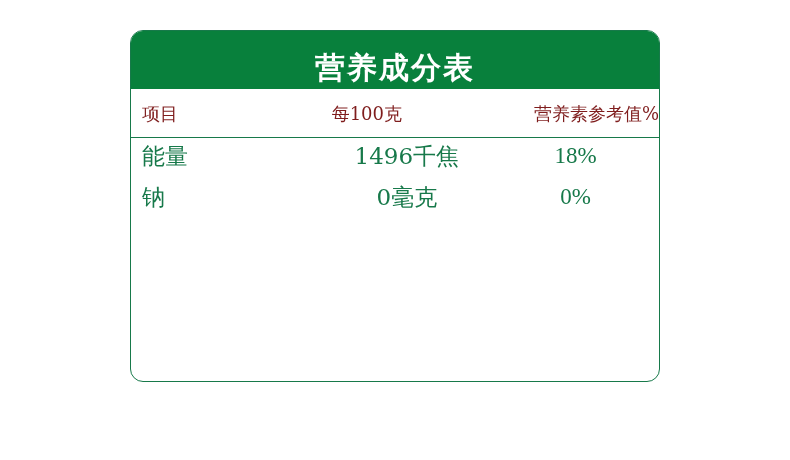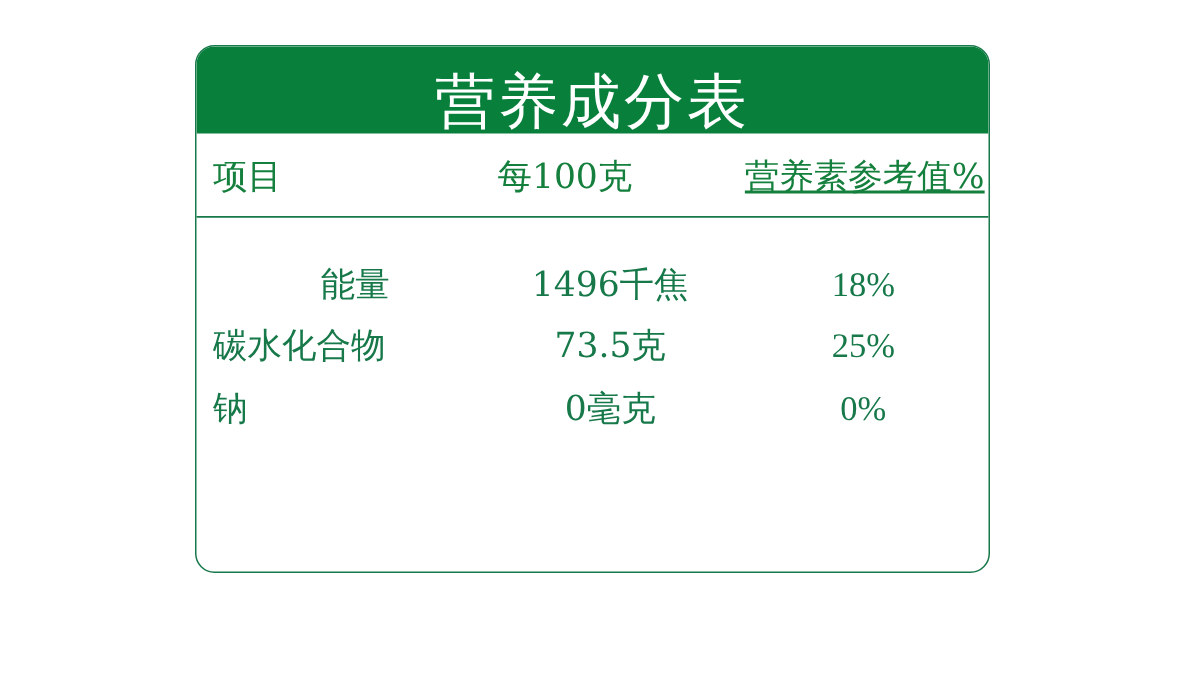--- a/index.html
+++ b/index.html
@@ -33,65 +33,64 @@
     height: 58px;
     background: #08803C;
     display: flex;
     align-items: center;
     justify-content: center;
     border-top-left-radius: 11px;
     border-top-right-radius: 11px;
   }
   .card-header .title {
     color: #ffffff;
-    font-size: 40px;
-    font-weight: normal;
+    font-size: 30px;
+    font-weight: bold;
     letter-spacing: 2px;
     line-height: 1;
     margin-top: 16px;
   }
 
   
   .nut-table {
     width: 100%;
     border-collapse: collapse;
     table-layout: fixed;
   }
   .nut-table col.c-item  { width: 38%; }
   .nut-table col.c-per   { width: 30%; }
   .nut-table col.c-nrv   { width: 32%; }
 
   .nut-table thead th {
     font-weight: normal;
-    color: #15803d;
-    font-size: 23px;
+    color: #7f1d1d;
+    font-size: 18px;
     padding: 13px 0 11px 0;
     border-bottom: 1.6px solid #17794A;
   }
   .nut-table thead th.h-item {
     text-align: left;
     padding-left: 11px;
   }
   .nut-table thead th.h-per {
     text-align: left;
     padding-right: 6px;
   }
   .nut-table thead th.h-nrv {
-    text-align: center;
+    text-align: right;
     padding-left: 4px;
-    text-decoration: underline;
   }
 
   .nut-table tbody td {
     font-size: 23px;
     color: #17794A;
     padding: 6px 0 5px 0;
     line-height: 1.32;
   }
-  .nut-table tbody tr:first-child td { padding-top: 30px; text-align: center; }
+  .nut-table tbody tr:first-child td { padding-top: 3px; }
 
   .nut-table tbody td.v-item {
     text-align: left;
     padding-left: 11px;
   }
   .nut-table tbody td.v-per {
     text-align: center;
     padding-right: 8px;
   }
   .nut-table tbody td.v-nrv {
@@ -122,25 +121,20 @@
         <th class="h-nrv">营养素参考值%</th>
       </tr>
     </thead>
     <tbody>
       <tr>
         <td class="v-item">能量</td>
         <td class="v-per">1496千焦</td>
         <td class="v-nrv">18%</td>
       </tr>
       <tr>
-        <td class="v-item">碳水化合物</td>
-        <td class="v-per">73.5克</td>
-        <td class="v-nrv">25%</td>
-      </tr>
-      <tr>
         <td class="v-item">钠</td>
         <td class="v-per">0毫克</td>
         <td class="v-nrv">0%</td>
       </tr>
     </tbody>
   </table>
 
 </div>
 
 </body></html>

